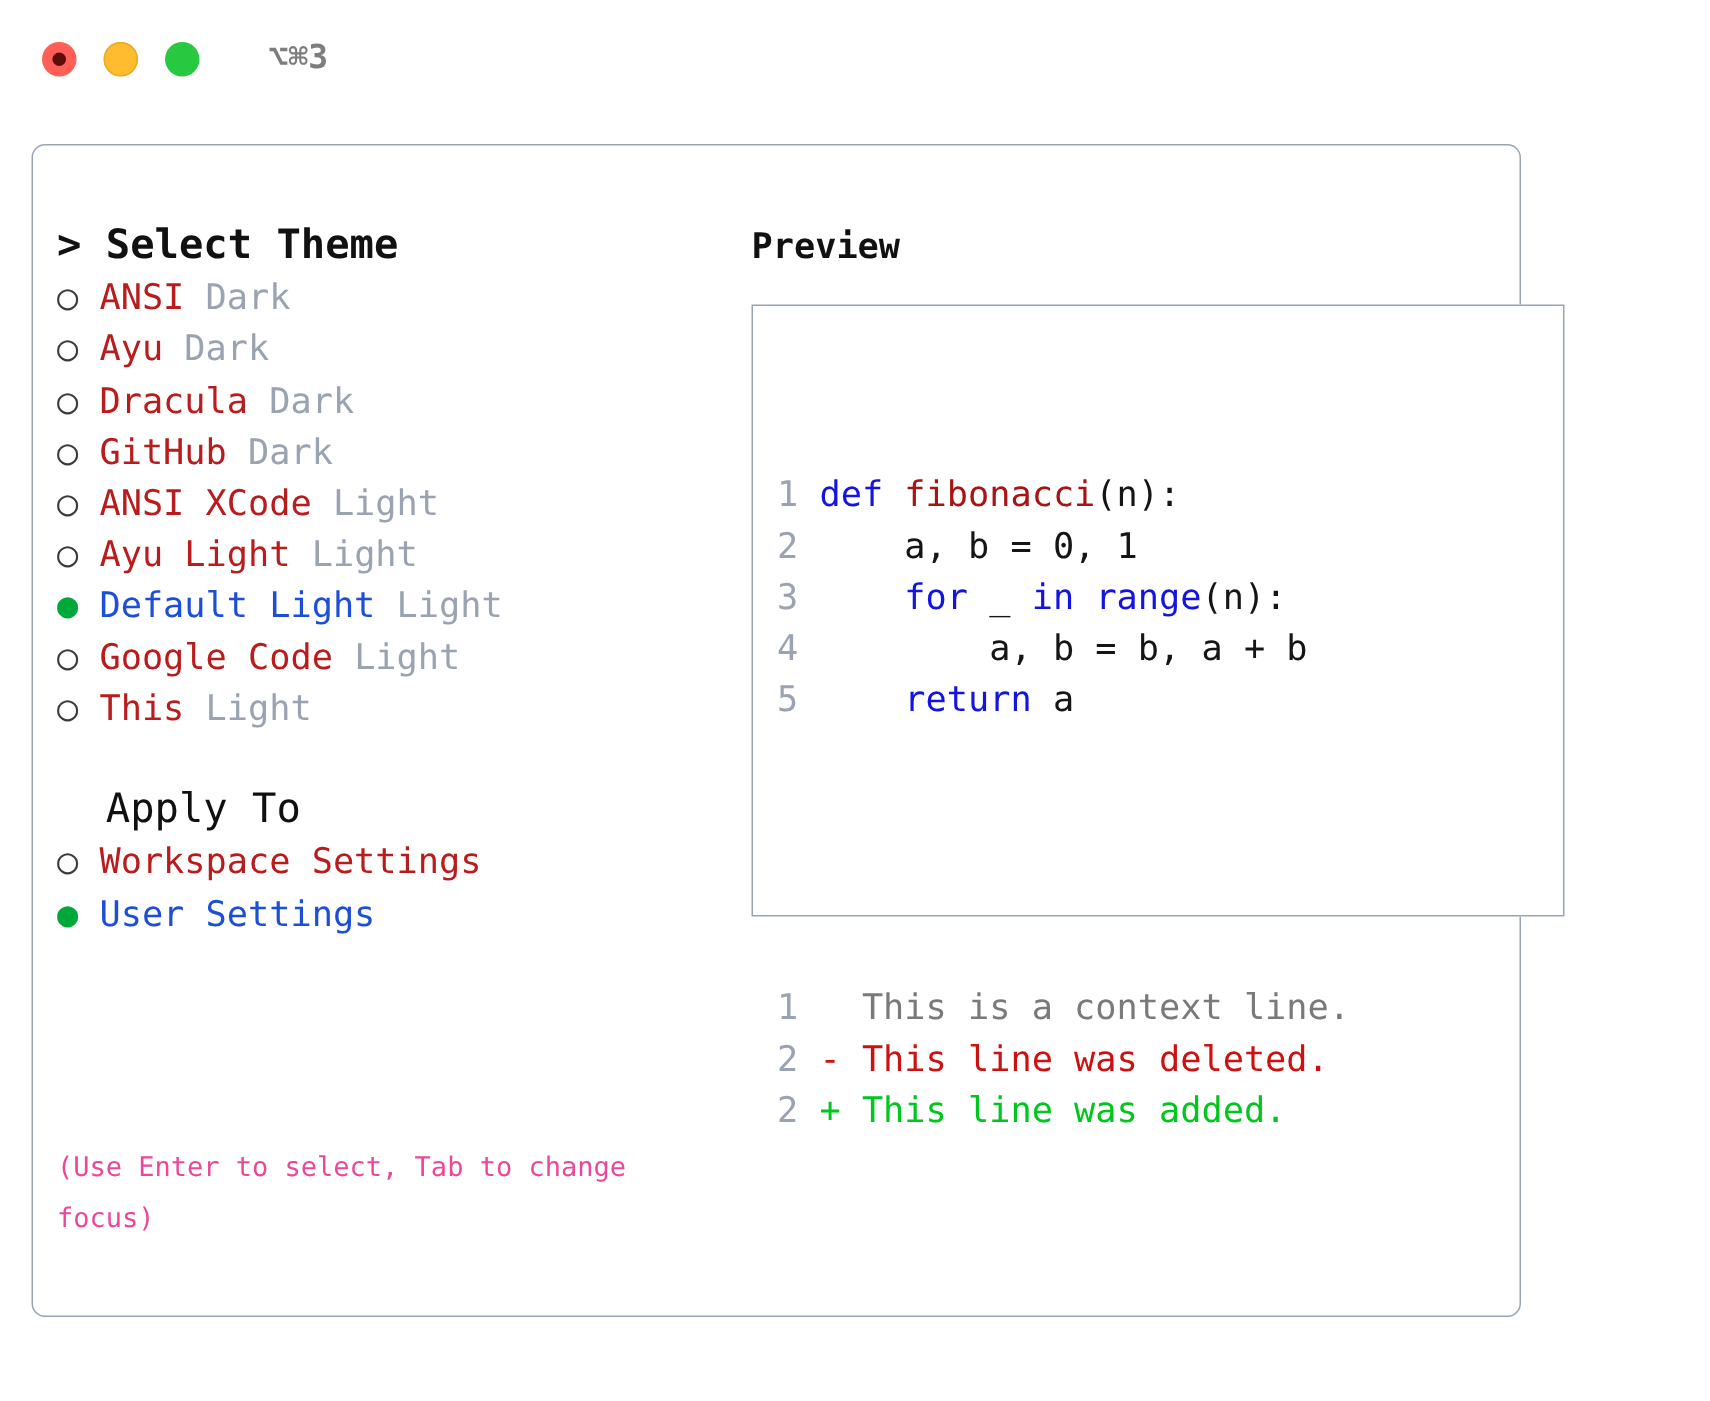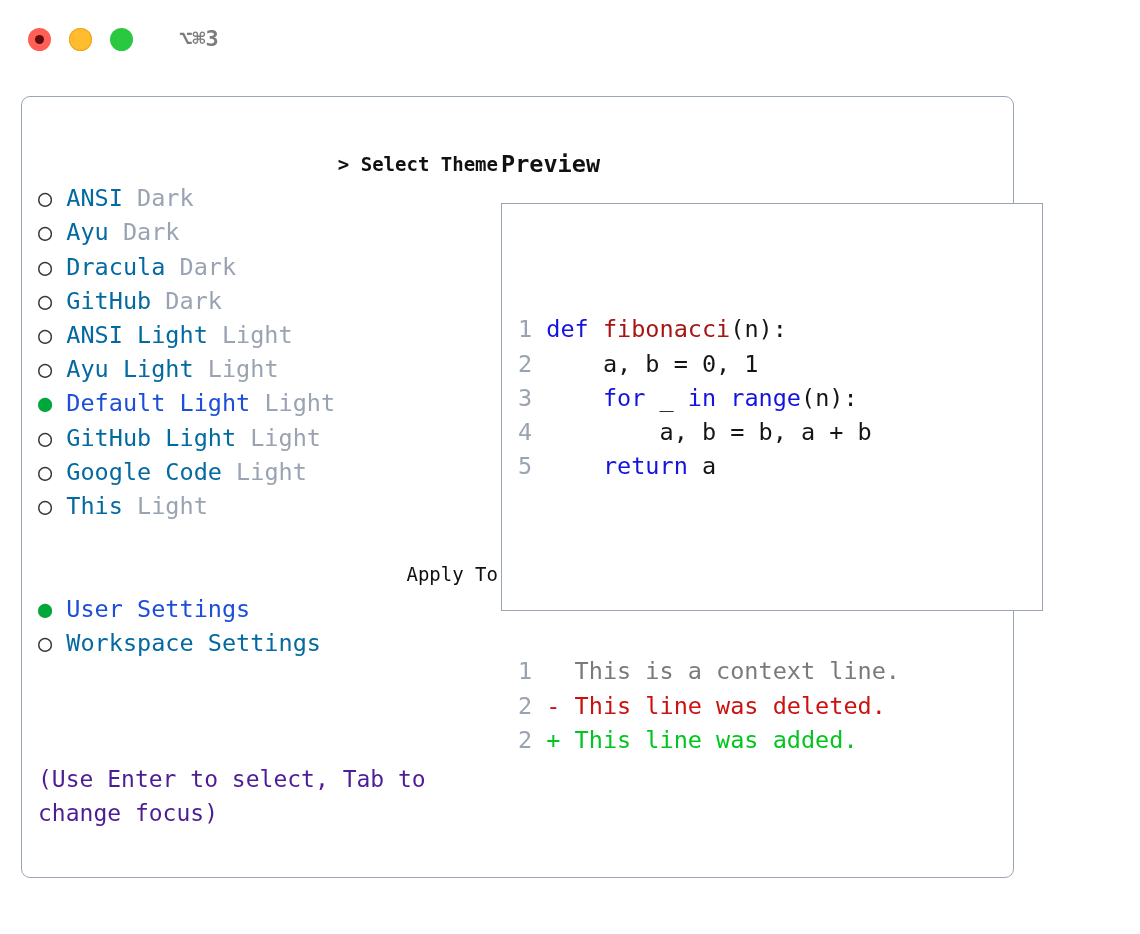--- a/index.html
+++ b/index.html
@@ -91,58 +91,57 @@
 
   
   .left-col {
     position: absolute;
     left: 16px;
     top: 50px;
     width: 460px;
   }
 
   .section-head {
-    font-size: 19px;
+    font-size: 27px;
     color: #111111;
     line-height: 34.2px;
     white-space: pre;
     font-weight: bold;
-    text-align: right;
   }
   .section-head.plain {
     font-weight: normal;
     color: #101010;
   }
 
   .opt-row {
     font-size: 23.5px;
     line-height: 34.2px;
     color: #2b2b2b;
     white-space: pre;
     display: block;
   }
   .marker {
     display: inline;
     color: #3a3a3a;
   }
   .opt-row.selected .marker { color: #00a83c; }
   .opt-row.selected .opt-label { color: #1d4ed8; }
-  .opt-label { color: #0369a1; }
+  .opt-label { color: #b91c1c; }
   .opt-suffix { color: #9aa3b2; }
 
   .spacer-block { height: 34.2px; }
 
   .hint {
     position: absolute;
     left: 16px;
     top: 665px;
     width: 400px;
-    font-size: 23px;
-    line-height: 34.2px;
-    color: #4c1d95;
+    font-size: 18px;
+    line-height: 34.2px;
+    color: #ec4899;
   }
 
   
   .right-col {
     position: absolute;
     left: 479px;
     top: 50px;
     width: 500px;
   }
   .preview-title {
@@ -204,35 +203,34 @@
 
       <div class="left-col">
 
         <div class="section-head">&gt; Select Theme</div>
 
         <div id="theme-list">
             <div class="opt-row"><span class="marker">○ </span><span class="opt-label">ANSI</span><span class="opt-suffix"> Dark</span></div>
             <div class="opt-row"><span class="marker">○ </span><span class="opt-label">Ayu</span><span class="opt-suffix"> Dark</span></div>
             <div class="opt-row"><span class="marker">○ </span><span class="opt-label">Dracula</span><span class="opt-suffix"> Dark</span></div>
             <div class="opt-row"><span class="marker">○ </span><span class="opt-label">GitHub</span><span class="opt-suffix"> Dark</span></div>
-            <div class="opt-row"><span class="marker">○ </span><span class="opt-label">ANSI Light</span><span class="opt-suffix"> Light</span></div>
+            <div class="opt-row"><span class="marker">○ </span><span class="opt-label">ANSI XCode</span><span class="opt-suffix"> Light</span></div>
             <div class="opt-row"><span class="marker">○ </span><span class="opt-label">Ayu Light</span><span class="opt-suffix"> Light</span></div>
             <div class="opt-row selected"><span class="marker">● </span><span class="opt-label">Default Light</span><span class="opt-suffix"> Light</span></div>
-            <div class="opt-row"><span class="marker">○ </span><span class="opt-label">GitHub Light</span><span class="opt-suffix"> Light</span></div>
             <div class="opt-row"><span class="marker">○ </span><span class="opt-label">Google Code</span><span class="opt-suffix"> Light</span></div>
             <div class="opt-row"><span class="marker">○ </span><span class="opt-label">This</span><span class="opt-suffix"> Light</span></div>
           </div>
 
         <div class="spacer-block"></div>
 
         <div class="section-head plain">  Apply To</div>
 
         <div id="apply-list">
+            <div class="opt-row"><span class="marker">○ </span><span class="opt-label">Workspace Settings</span></div>
             <div class="opt-row selected"><span class="marker">● </span><span class="opt-label">User Settings</span></div>
-            <div class="opt-row"><span class="marker">○ </span><span class="opt-label">Workspace Settings</span></div>
           </div>
       </div>
 
       <div class="hint">(Use Enter to select, Tab to change focus)</div>
 
       <div class="right-col">
         <div class="preview-title">Preview</div>
       </div>
 
       <div class="preview-box">

